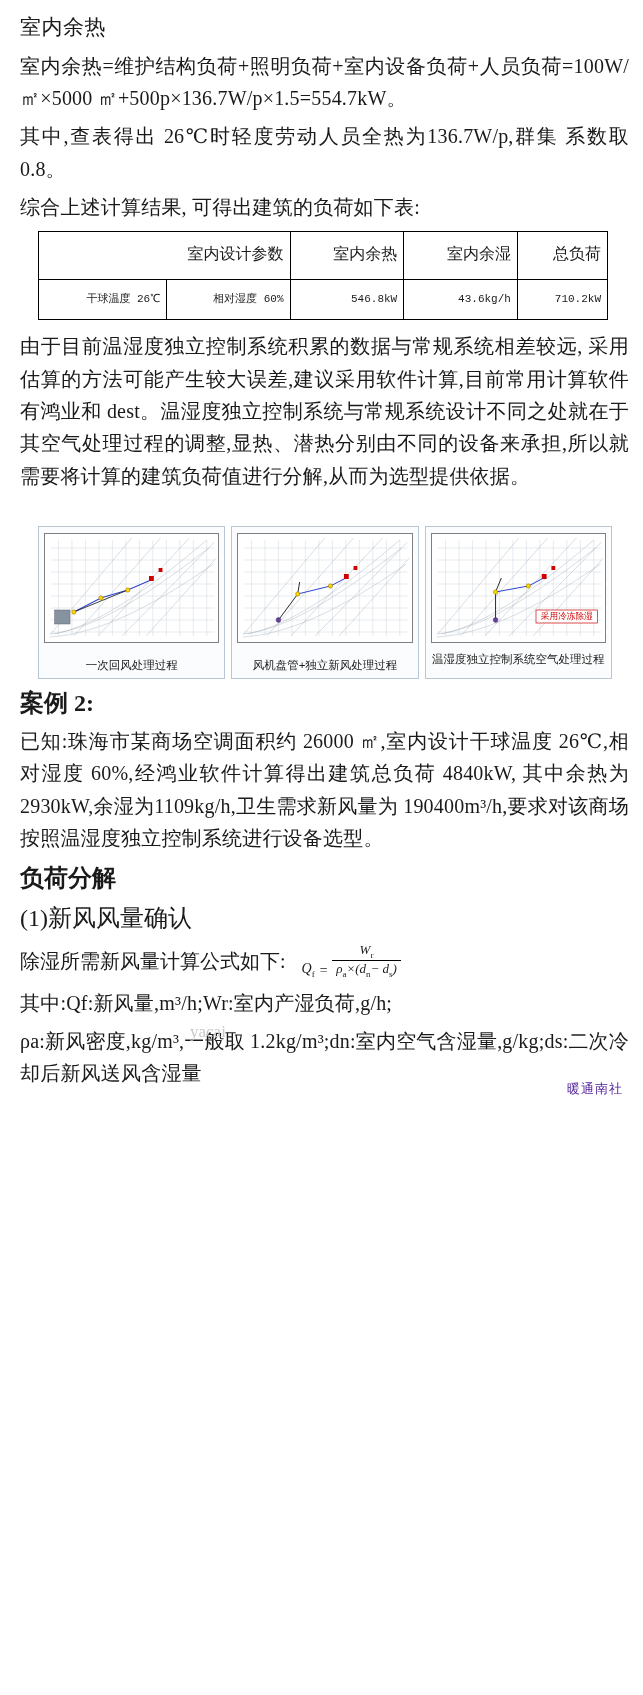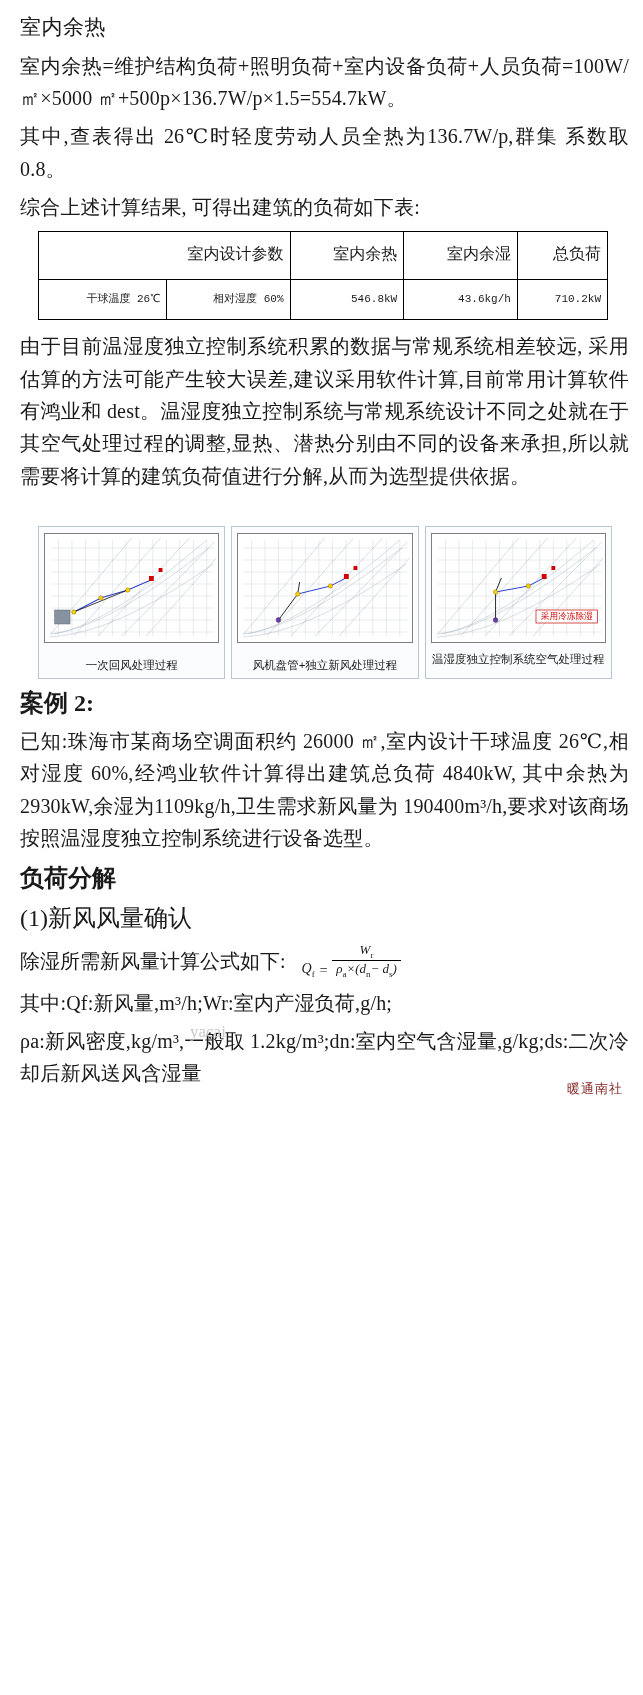--- a/index.html
+++ b/index.html
@@ -137,21 +137,21 @@
     gap: 4px;
     font-style: italic;
     font-size: 14px;
   }
   sub { font-size: 9px; font-style: normal; }
   .watermark {
     position: absolute;
     right: 20px;
     bottom: 6px;
     font-size: 13px;
-    color: #7f1d1d;
+    color: #4c1d95;
     font-family: "Liberation Sans", sans-serif;
     letter-spacing: 1px;
   }
   .wm-small {
     position: absolute;
     left: 190px;
     bottom: 62px;
     font-size: 17px;
     color: #c8c8c8;
     font-family: Liberation Serif, serif;

